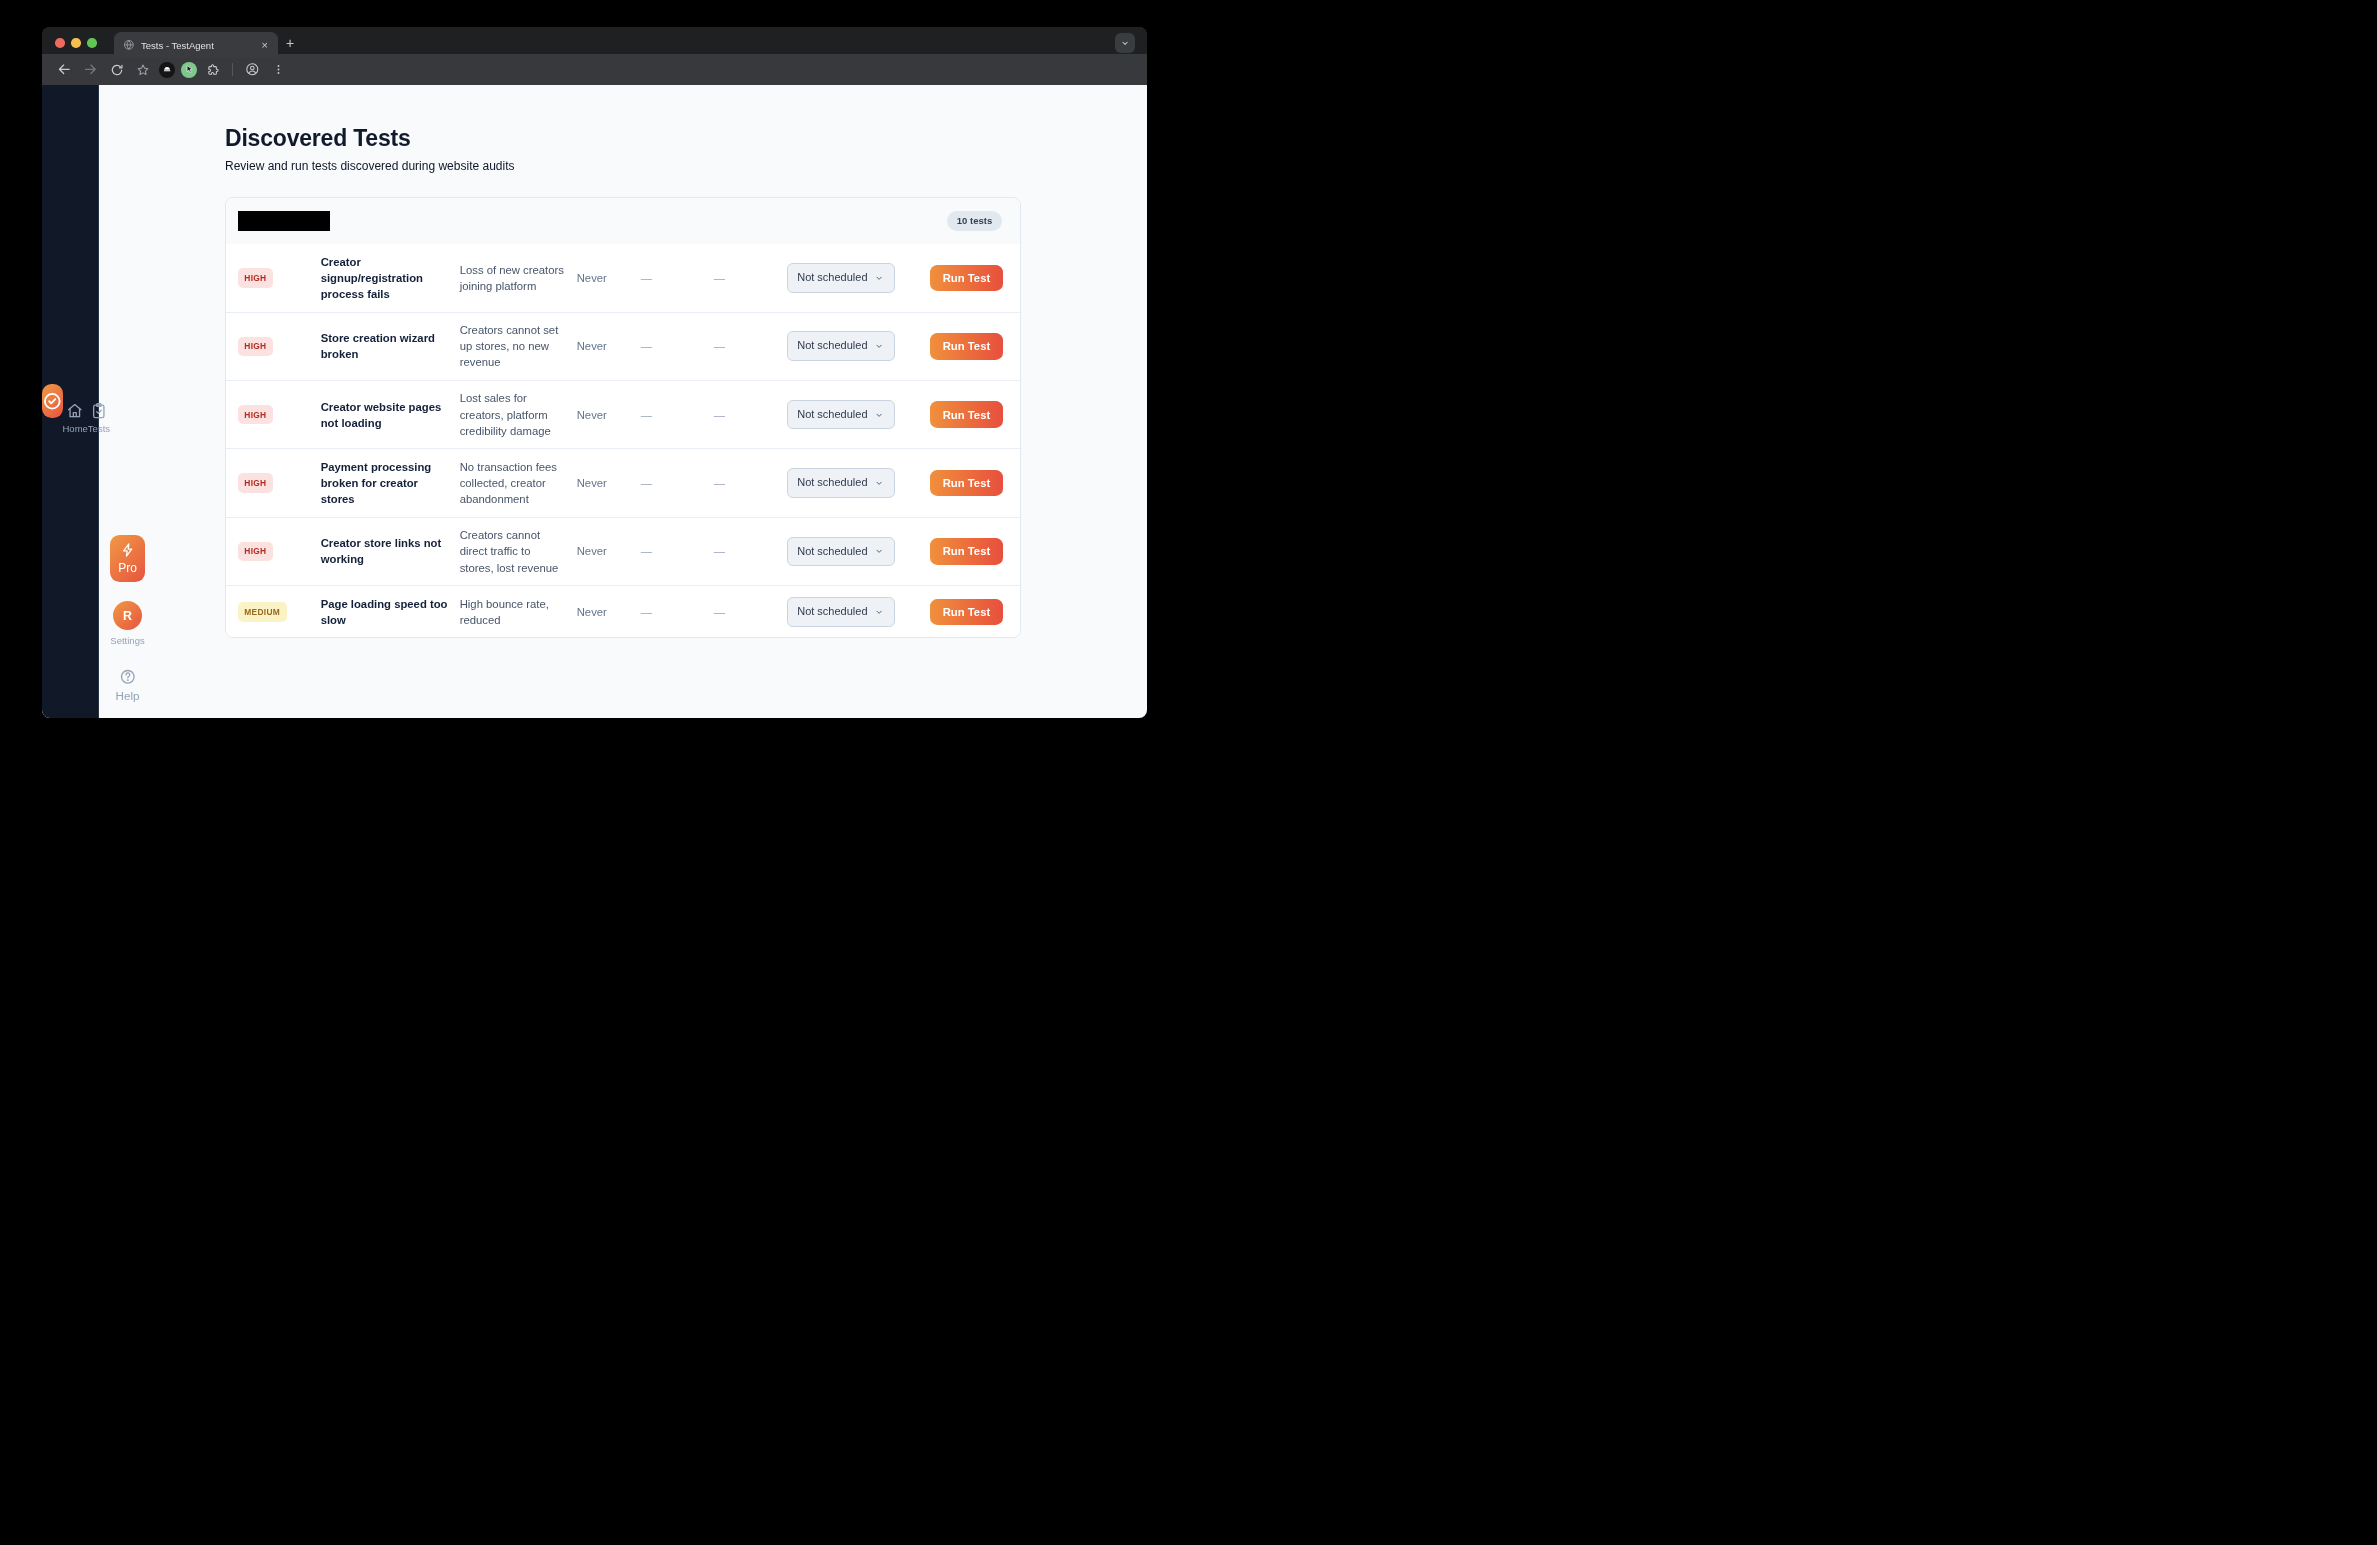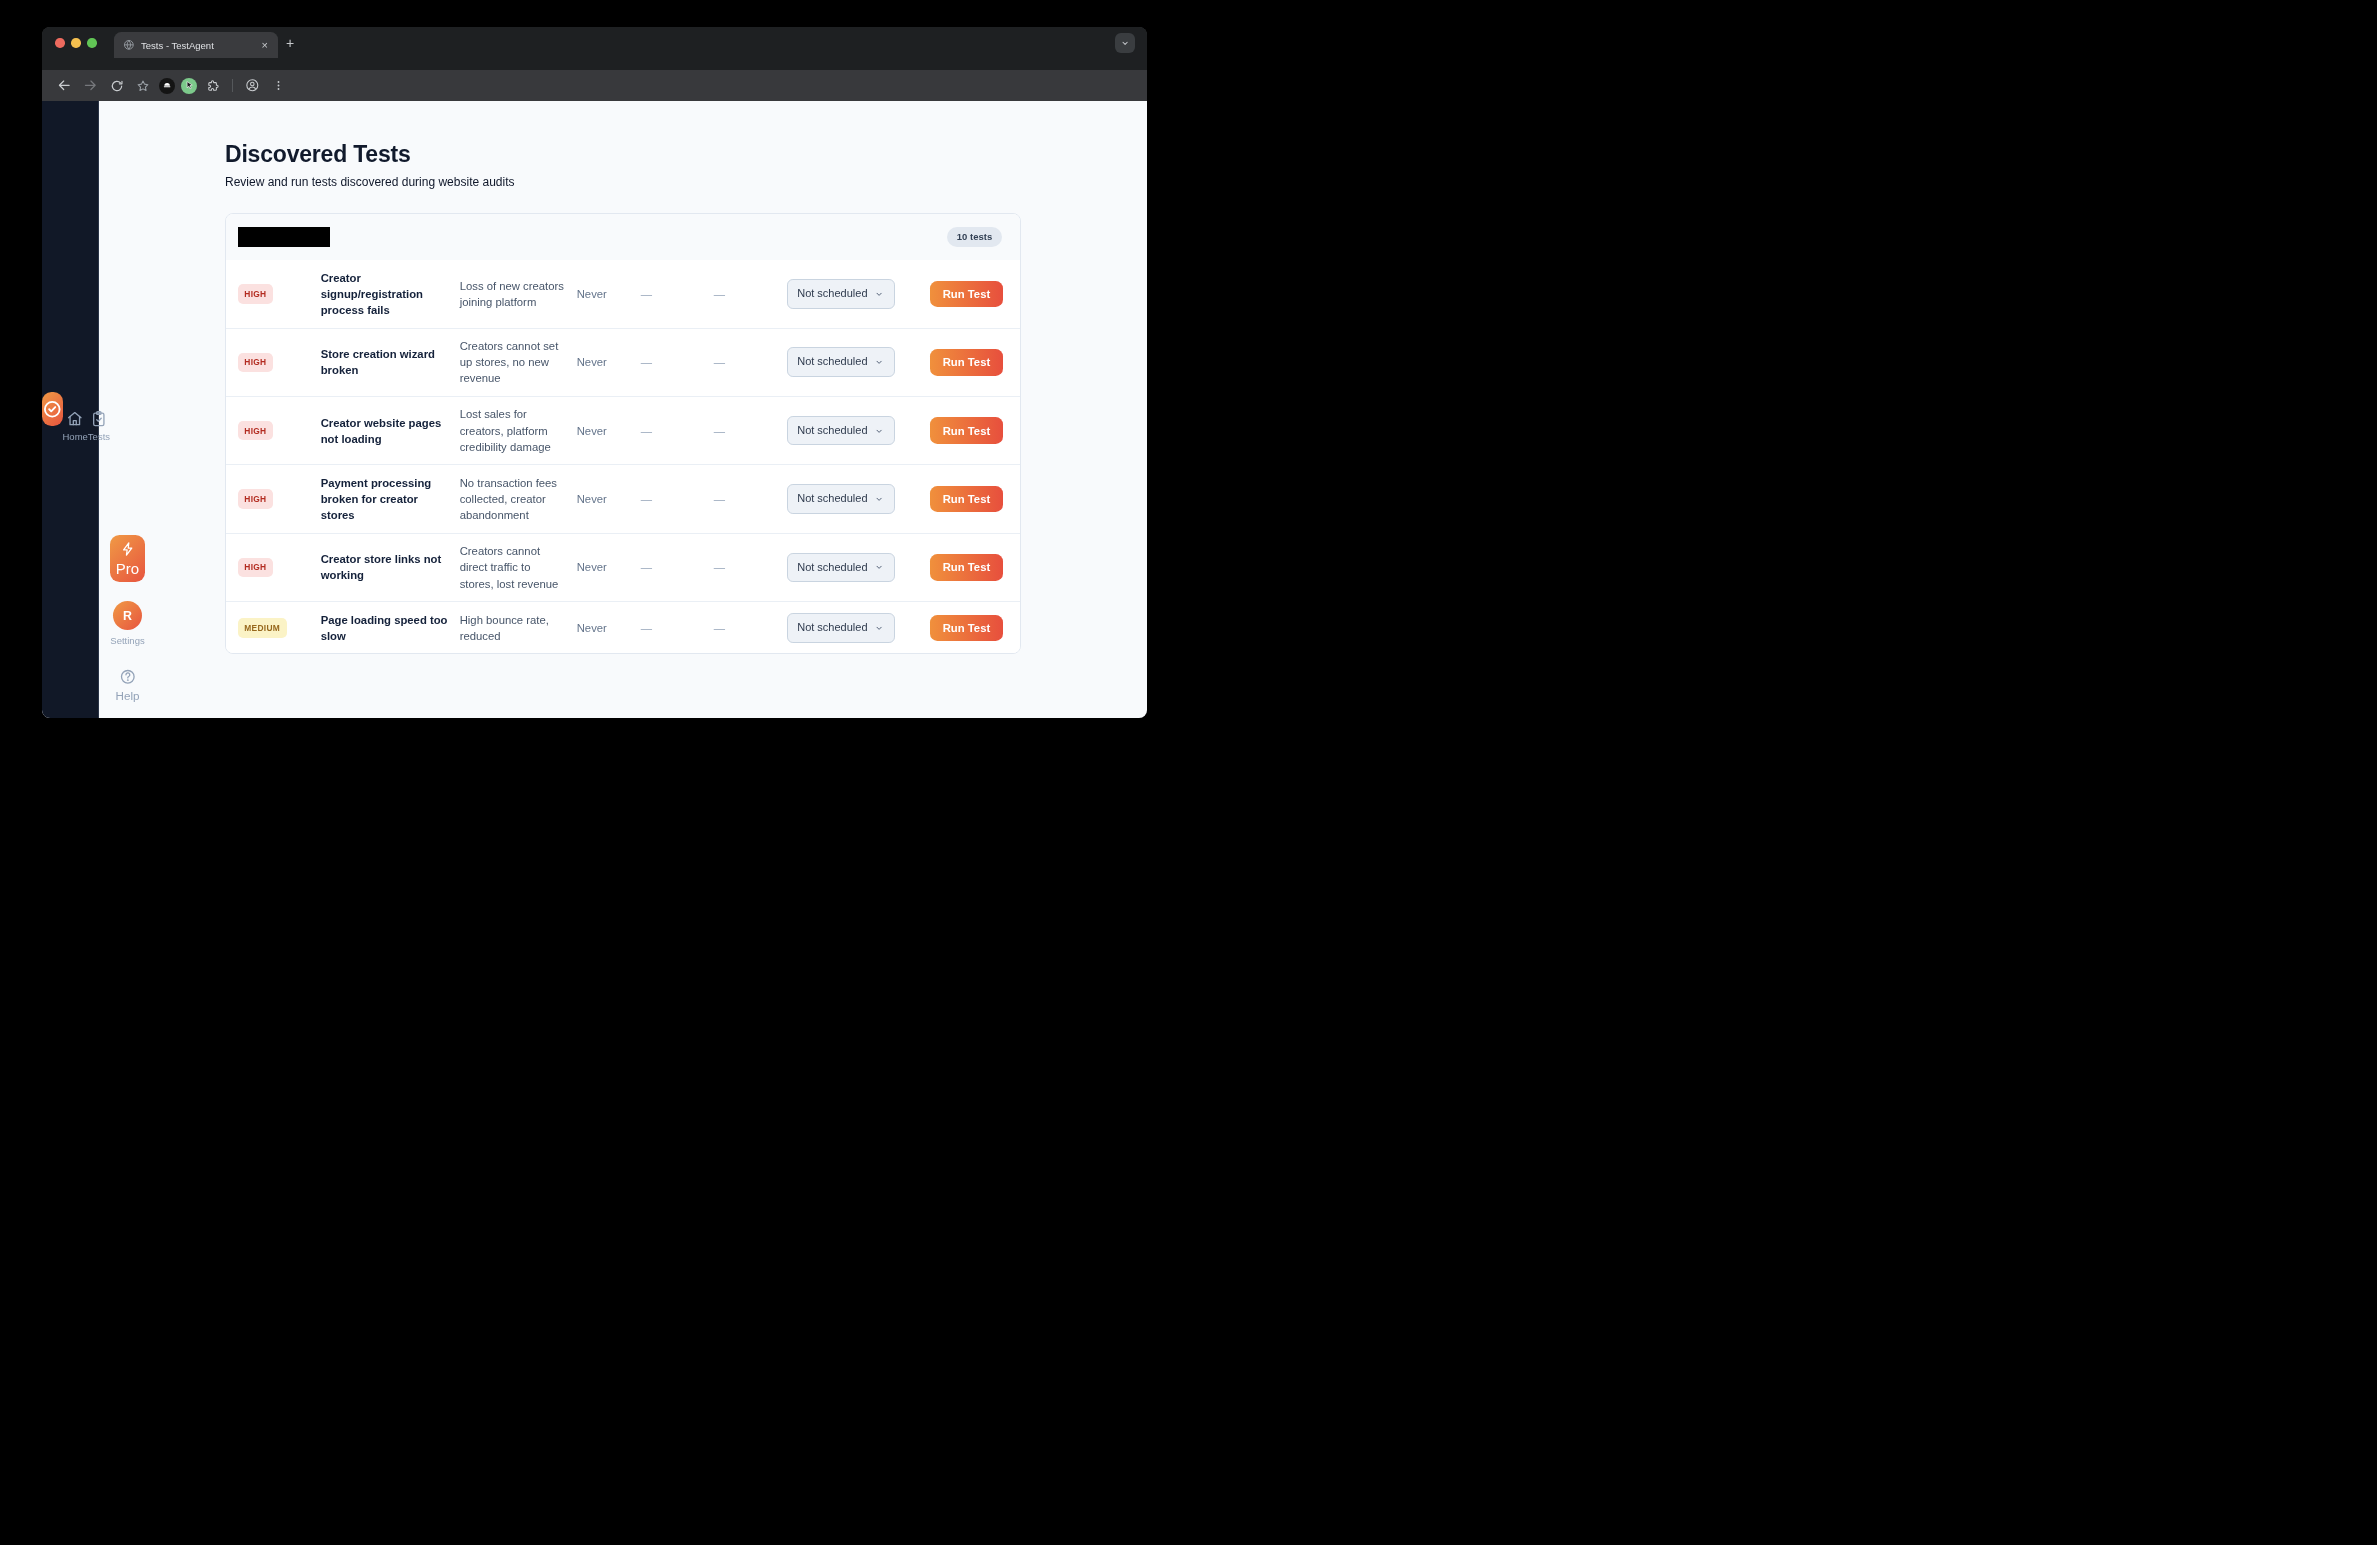--- a/index.html
+++ b/index.html
@@ -3,21 +3,21 @@
 <meta charset="utf-8">
 <style>
   * { margin:0; padding:0; box-sizing:border-box; }
   html,body { width:1189px; height:773px; background:#000; font-family:"Liberation Sans", sans-serif; overflow:hidden; }
 
   
   .window { position:absolute; left:42px; top:27px; width:1105px; height:691px;
             border-radius:8px; overflow:hidden; display:flex; flex-direction:column; background:#38393c; }
 
   
-  .tabstrip { position:relative; height:43px; background:#1e2022; flex:0 0 auto; }
+  .tabstrip { position:relative; height:27px; background:#1e2022; flex:0 0 auto; }
   .traffic { position:absolute; top:11px; left:13px; display:flex; gap:6.6px; }
   .traffic span { width:9.5px; height:9.5px; border-radius:50%; display:block; }
   .tl-red{ background:#ed6a5e; } .tl-yellow{ background:#f4bf4f; } .tl-green{ background:#61c555; }
   .tab { position:absolute; left:72px; top:5.1px; width:164px; height:26px; background:#3a3b3e;
          border-radius:7.3px 7.3px 0 0; display:flex; align-items:center; padding:0 7.3px 0 8.8px; gap:6.6px; }
   .tab-title { color:#dfe1e4; font-size:9.5px; flex:1; white-space:nowrap; overflow:hidden; }
   .tab-close { color:#c6c9cc; font-size:11px; line-height:1; cursor:default; padding:1.5px 2.9px; }
   .newtab { position:absolute; left:244px; top:8.8px; color:#c6c9cc; font-size:14px; line-height:1; font-weight:400; }
   .tabsearch { position:absolute; right:11.7px; top:5.9px; width:20px; height:20px; border-radius:5.9px; background:#3a3d40;
                display:flex; align-items:center; justify-content:center; }
@@ -36,21 +36,21 @@
   .app { flex:1; display:flex; background:#f8fafc; overflow:hidden; }
 
   .sidebar { width:57px; background:#111827; border-right:0.7px solid #2a3447; display:flex; flex-direction:row; align-items:center; padding:14.6px 0 16px; flex:0 0 auto; }
   .logo { width:34px; height:34px; border-radius:9.5px; background:linear-gradient(135deg,#f09a45,#e7543f);
           display:flex; align-items:center; justify-content:center; }
   .nav-item { display:flex; flex-direction:column; align-items:center; gap:3.7px; color:#94a3b8; margin-top:34px; }
   .nav-item .nav-label { font-size:9.5px; }
   .sidebar-bottom { margin-top:auto; display:flex; flex-direction:column; align-items:center; }
   .pro-btn { width:35px; height:47px; border-radius:9.5px; background:linear-gradient(135deg,#f09a45,#e7543f);
              display:flex; flex-direction:column; align-items:center; justify-content:center; gap:2.9px; color:#fff; }
-  .pro-btn .nav-label { font-size:15px; color:#fff; }
+  .pro-btn .nav-label { font-size:12px; color:#fff; }
   .avatar { width:29px; height:29px; border-radius:50%; background:linear-gradient(135deg,#f09a45,#e7543f);
             color:#fff; font-weight:700; font-size:12.4px; display:flex; align-items:center; justify-content:center; margin-top:19px; }
   .settings-label { color:#94a3b8; font-size:9.5px; margin-top:4.4px; }
   .help-item { display:flex; flex-direction:column; align-items:center; gap:3.7px; color:#94a3b8; margin-top:22px; }
 
   .main { flex:1; overflow:hidden; }
   .main-inner { width:796px; margin:40px auto 0; }
   .page-title { font-size:23px; font-weight:800; color:#111a2c; letter-spacing:-0.2px; }
   .page-subtitle { font-size:12px; color:#0f172a; margin-top:6.6px; }
 

